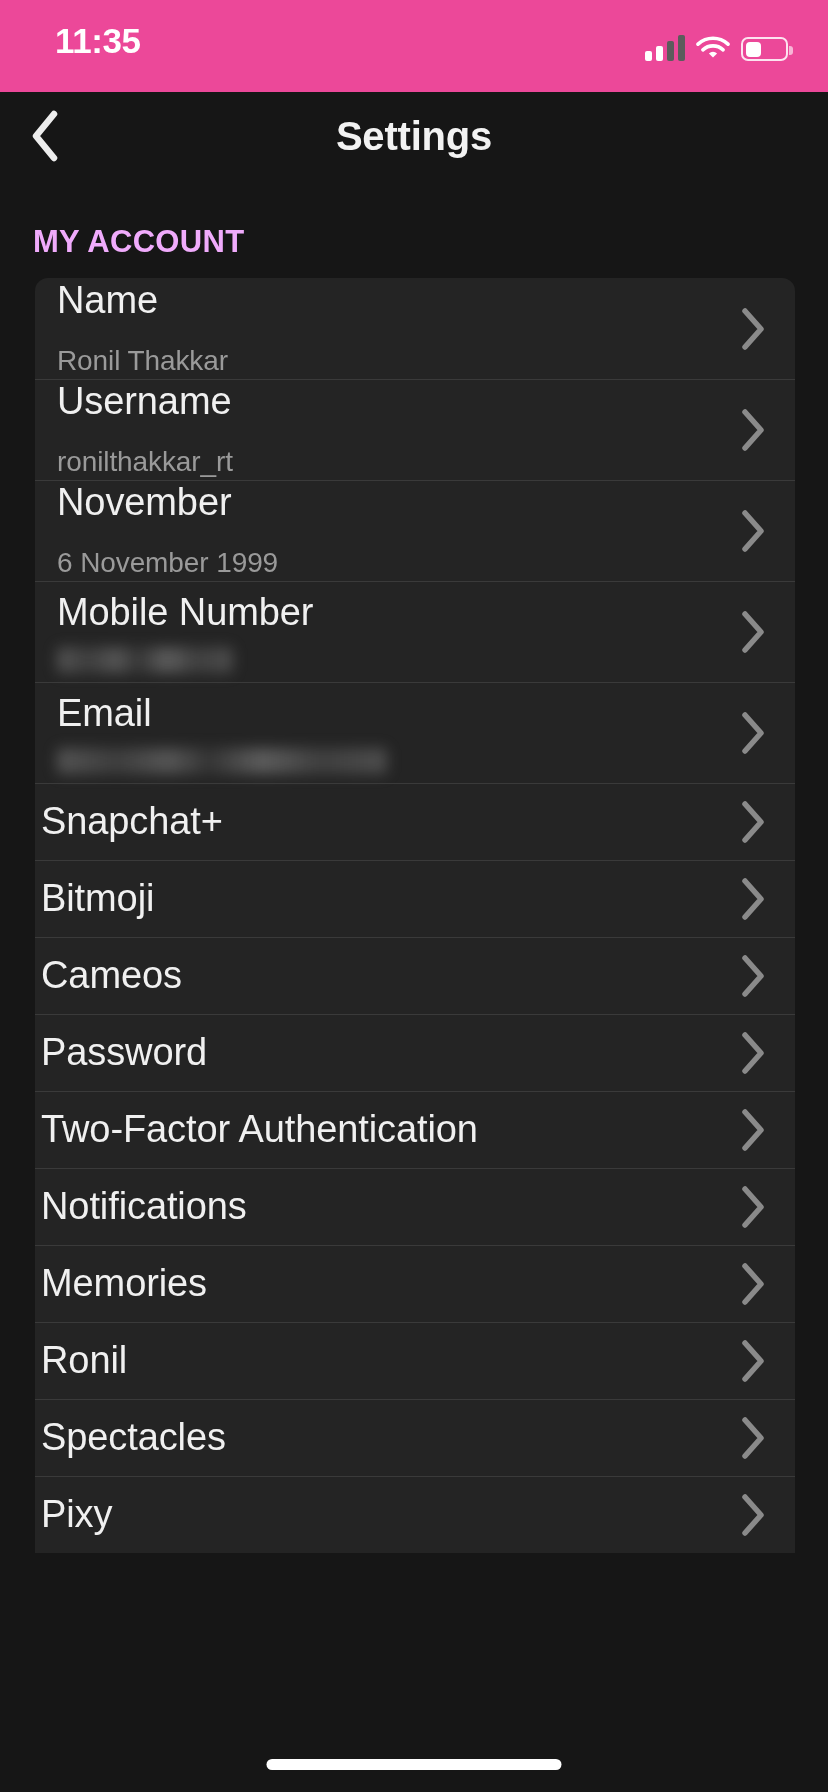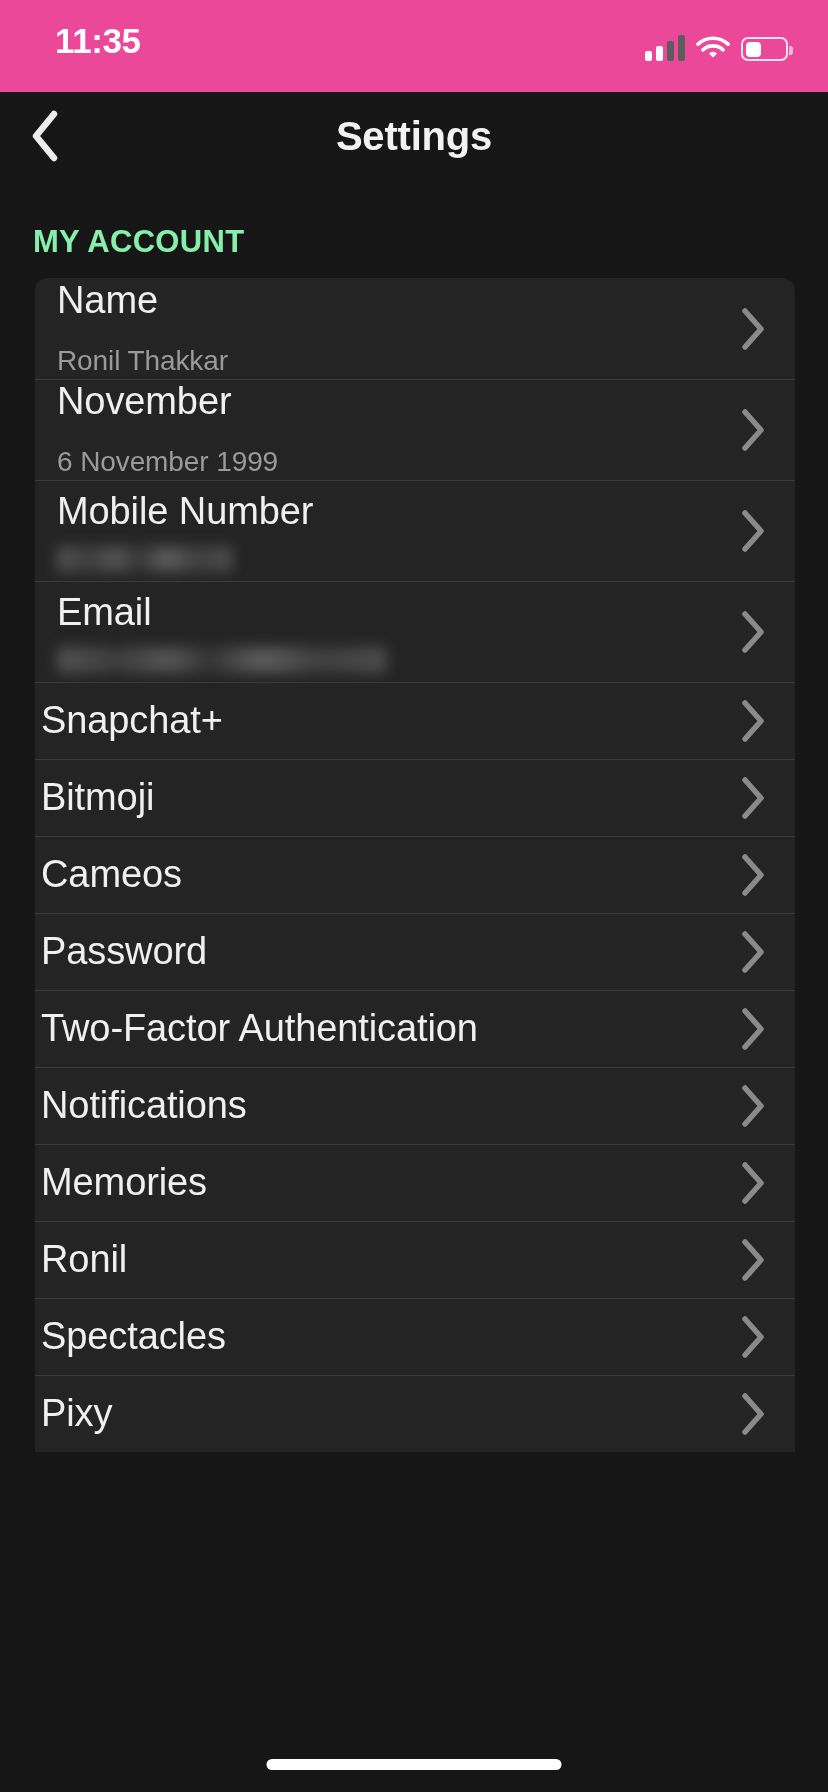--- a/index.html
+++ b/index.html
@@ -70,21 +70,21 @@
   #nav-title {
     position:absolute; left:0; top:0; width:828px; height:88px;
     display:flex; align-items:center; justify-content:center;
     font-size:40px; font-weight:bold; color:#f2f2f2;
     letter-spacing:-0.2px;
   }
 
   
   #section-title {
     position:absolute; left:33px; top:224px;
-    font-size:31px; font-weight:600; color:#86efac;
+    font-size:31px; font-weight:600; color:#f0abfc;
     letter-spacing:0.3px;
   }
 
   
   #card {
     position:absolute; left:35px; top:278px;
     width:760px;
     background:#242424;
     border-radius:13px 13px 0 0;
     overflow:hidden;
@@ -193,20 +193,31 @@
           <div class="row-value">Ronil Thakkar</div>
         </div>
         <div class="chev">
           <svg width="26" height="44" viewBox="0 0 26 44" fill="none">
             <path d="M5 4l16 18L5 40" stroke="#8a8a8a" stroke-width="5.5" stroke-linecap="round" stroke-linejoin="round"></path>
           </svg>
         </div>
       </div>
       <div class="row two-line">
         <div class="row-text">
+          <div class="row-label">Username</div>
+          <div class="row-value">ronilthakkar_rt</div>
+        </div>
+        <div class="chev">
+          <svg width="26" height="44" viewBox="0 0 26 44" fill="none">
+            <path d="M5 4l16 18L5 40" stroke="#8a8a8a" stroke-width="5.5" stroke-linecap="round" stroke-linejoin="round"></path>
+          </svg>
+        </div>
+      </div>
+      <div class="row two-line">
+        <div class="row-text">
           <div class="row-label">November</div>
           <div class="row-value">6 November 1999</div>
         </div>
         <div class="chev">
           <svg width="26" height="44" viewBox="0 0 26 44" fill="none">
             <path d="M5 4l16 18L5 40" stroke="#8a8a8a" stroke-width="5.5" stroke-linecap="round" stroke-linejoin="round"></path>
           </svg>
         </div>
       </div>
       <div class="row two-line">

